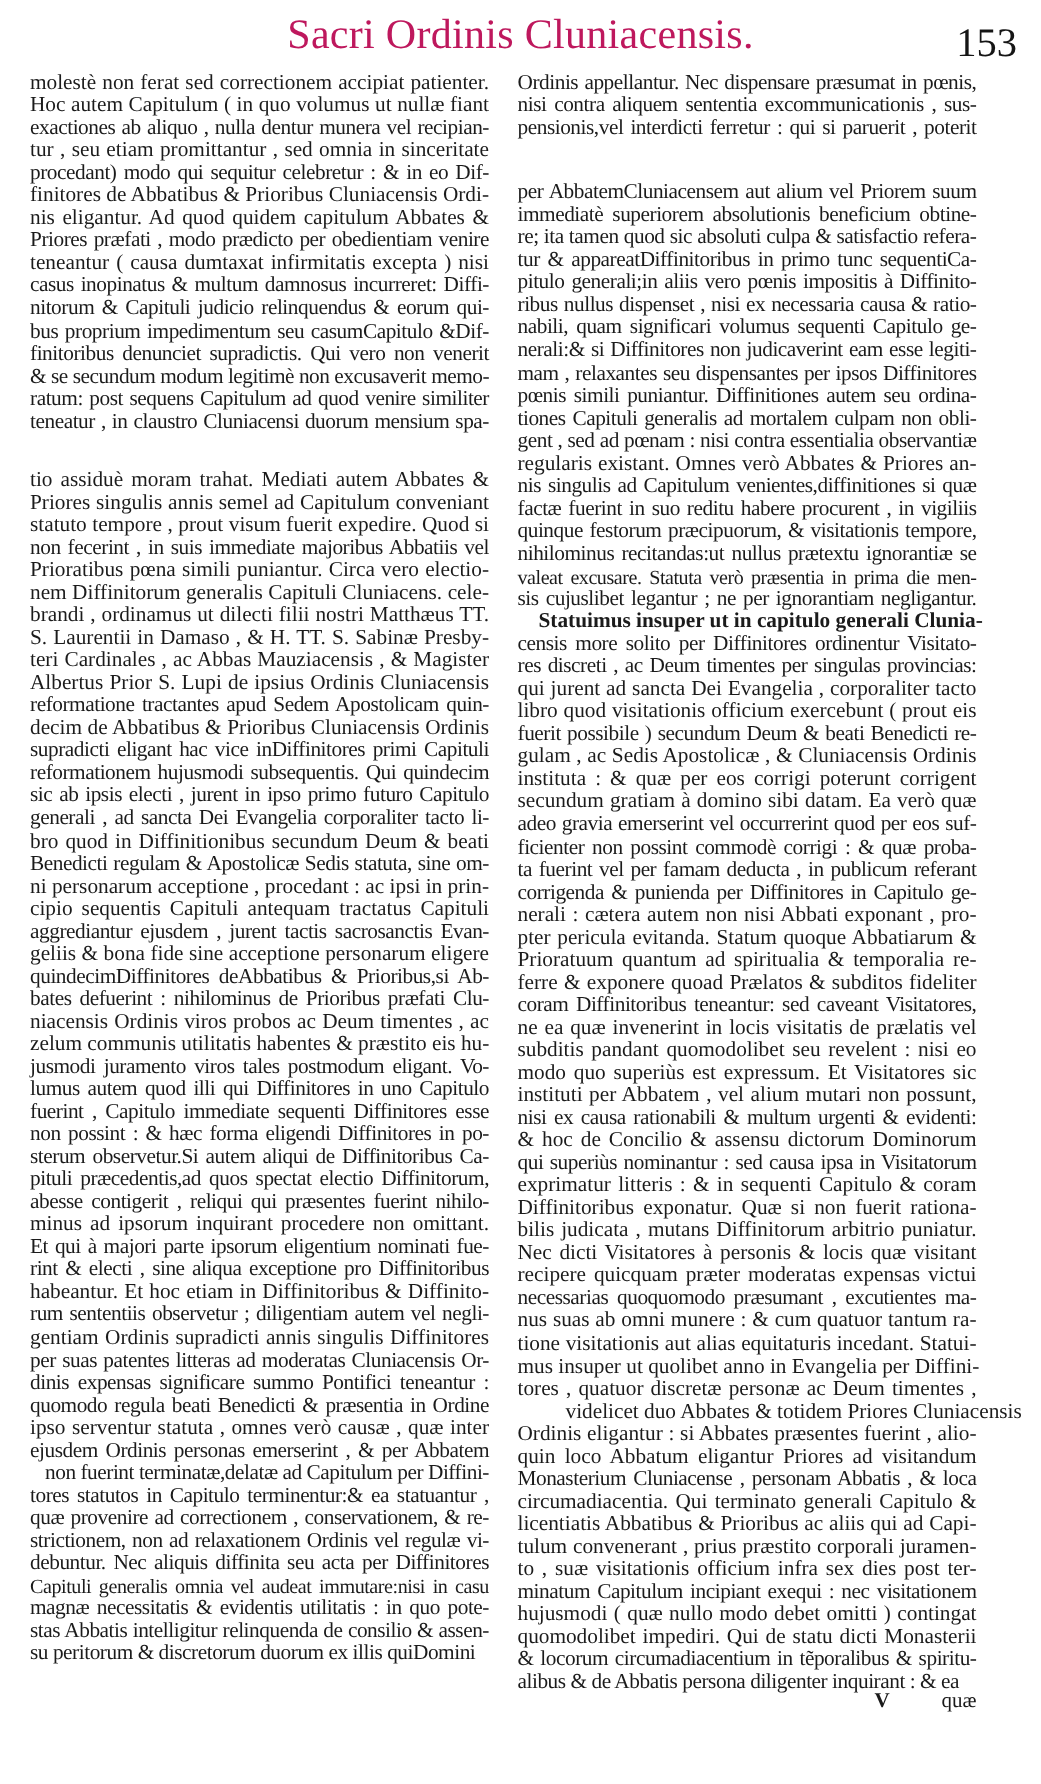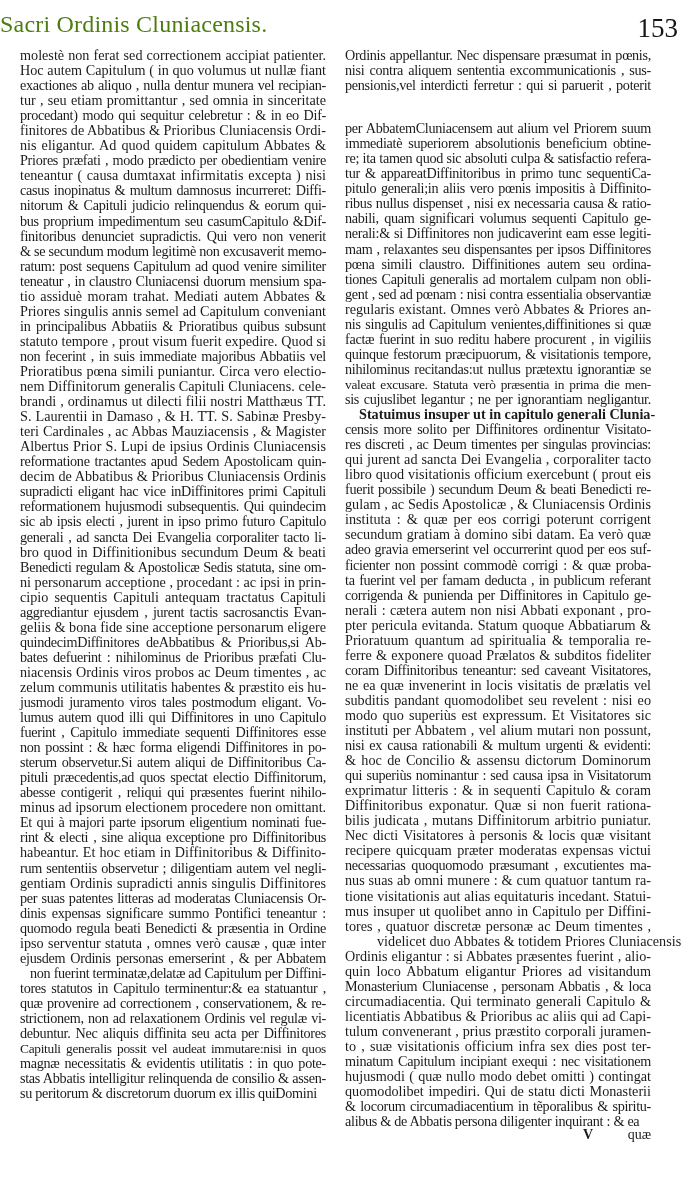--- a/index.html
+++ b/index.html
@@ -1,20 +1,20 @@
 <!DOCTYPE html>
 <html><head>
 <meta charset="utf-8">
 <style>
   html, body { margin: 0; padding: 0; background: #ffffff; }
   body { width: 694px; height: 1189px; position: relative; overflow: hidden;
          font-family: "Liberation Serif", "DejaVu Serif", serif; color: #1a1a1a; }
   .header { position: absolute; top: 0; left: 0; width: 694px; height: 44px; }
-  .running-title { position: absolute; left: 0; right: 0; top: 4px; 
-         font-size: 24px; letter-spacing: 0.2px; line-height: 40px; color: #4d7c0f; }
+  .running-title { position: absolute; left: 0; right: 0; top: 4px; text-align: center;
+         font-size: 28px; letter-spacing: 0.2px; line-height: 40px; color: #be185d; }
   .page-number { position: absolute; right: 16px; top: 10px; font-size: 27px; line-height: 36px; color: #151515; }
   .col { position: absolute; top: 48px; font-size: 14.2px; line-height: 15.05px; color: #1b1b1b; }
   .col-left { left: 20px; width: 306px; }
   .col-right { left: 345px; width: 306px; }
   .line { display: block; white-space: nowrap; text-align-last: justify; text-align: justify; }
   .line.last { text-align-last: left; }
   .line.indent { padding-left: 14px; font-weight: bold; }
   .footer { position: absolute; top: 1127px; left: 345px; width: 306px; height: 18px; font-size: 14px; }
   .signature { position: absolute; left: 238px; top: 0; font-weight: bold; }
   .catchword { position: absolute; right: 0; top: 0; }
@@ -37,23 +37,22 @@
     <span class="line" style="white-space: nowrap;">nis eligantur. Ad quod quidem capitulum Abbates &amp;</span>
     <span class="line" style="white-space: nowrap; letter-spacing: -0.3px;">Priores præfati , modo prædicto per obedientiam venire</span>
     <span class="line" style="white-space: nowrap;">teneantur ( causa dumtaxat infirmitatis excepta ) nisi</span>
     <span class="line" style="white-space: nowrap; letter-spacing: -0.3px;">casus inopinatus &amp; multum damnosus incurreret: Diffi-</span>
     <span class="line" style="white-space: nowrap; letter-spacing: -0.3px;">nitorum &amp; Capituli judicio relinquendus &amp; eorum qui-</span>
     <span class="line" style="white-space: nowrap; letter-spacing: -0.3px;">bus proprium impedimentum seu casumCapitulo &amp;Dif-</span>
     <span class="line" style="white-space: nowrap; letter-spacing: -0.3px;">finitoribus denunciet supradictis. Qui vero non venerit</span>
     <span class="line" style="white-space: nowrap; letter-spacing: -0.3px;">&amp; se secundum modum legitimè non excusaverit memo-</span>
     <span class="line" style="white-space: nowrap; letter-spacing: -0.3px;">ratum: post sequens Capitulum ad quod venire similiter</span>
     <span class="line" style="white-space: nowrap; letter-spacing: -0.3px;">teneatur , in claustro Cluniacensi duorum mensium spa-</span>
-    <span class="line" style="white-space: nowrap;">tio assiduè moram trahat. Mediati autem Abbates &amp;</span>
+    <span class="line" style="white-space: nowrap; margin-top: 24px;">tio assiduè moram trahat. Mediati autem Abbates &amp;</span>
     <span class="line" style="white-space: nowrap;">Priores singulis annis semel ad Capitulum conveniant</span>
-    <span class="line" style="white-space: nowrap; letter-spacing: -0.3px;">in principalibus Abbatiis &amp; Prioratibus quibus subsunt</span>
     <span class="line" style="white-space: nowrap;">statuto tempore , prout visum fuerit expedire. Quod si</span>
     <span class="line" style="white-space: nowrap; letter-spacing: -0.3px;">non fecerint , in suis immediate majoribus Abbatiis vel</span>
     <span class="line" style="white-space: nowrap;">Prioratibus pœna simili puniantur. Circa vero electio-</span>
     <span class="line" style="white-space: nowrap;">nem Diffinitorum generalis Capituli Cluniacens. cele-</span>
     <span class="line" style="white-space: nowrap;">brandi , ordinamus ut dilecti filii nostri Matthæus TT.</span>
     <span class="line" style="white-space: nowrap;">S. Laurentii in Damaso , &amp; H. TT. S. Sabinæ Presby-</span>
     <span class="line" style="white-space: nowrap;">teri Cardinales , ac Abbas Mauziacensis , &amp; Magister</span>
     <span class="line" style="white-space: nowrap;">Albertus Prior S. Lupi de ipsius Ordinis Cluniacensis</span>
     <span class="line" style="white-space: nowrap; letter-spacing: -0.3px;">reformatione tractantes apud Sedem Apostolicam quin-</span>
     <span class="line" style="white-space: nowrap;">decim de Abbatibus &amp; Prioribus Cluniacensis Ordinis</span>
@@ -71,55 +70,55 @@
     <span class="line" style="white-space: nowrap; letter-spacing: -0.3px;">bates defuerint : nihilominus de Prioribus præfati Clu-</span>
     <span class="line" style="white-space: nowrap;">niacensis Ordinis viros probos ac Deum timentes , ac</span>
     <span class="line" style="white-space: nowrap;">zelum communis utilitatis habentes &amp; præstito eis hu-</span>
     <span class="line" style="white-space: nowrap; letter-spacing: -0.3px;">jusmodi juramento viros tales postmodum eligant. Vo-</span>
     <span class="line" style="white-space: nowrap; letter-spacing: -0.3px;">lumus autem quod illi qui Diffinitores in uno Capitulo</span>
     <span class="line" style="white-space: nowrap; letter-spacing: -0.3px;">fuerint , Capitulo immediate sequenti Diffinitores esse</span>
     <span class="line" style="white-space: nowrap; letter-spacing: -0.3px;">non possint : &amp; hæc forma eligendi Diffinitores in po-</span>
     <span class="line" style="white-space: nowrap; letter-spacing: -0.3px;">sterum observetur.Si autem aliqui de Diffinitoribus Ca-</span>
     <span class="line" style="white-space: nowrap; letter-spacing: -0.3px;">pituli præcedentis,ad quos spectat electio Diffinitorum,</span>
     <span class="line" style="white-space: nowrap; letter-spacing: -0.3px;">abesse contigerit , reliqui qui præsentes fuerint nihilo-</span>
-    <span class="line" style="white-space: nowrap;">minus ad ipsorum electionem procedere non omittant.</span>
+    <span class="line" style="white-space: nowrap;">minus ad ipsorum inquirant procedere non omittant.</span>
     <span class="line" style="white-space: nowrap; letter-spacing: -0.3px;">Et qui à majori parte ipsorum eligentium nominati fue-</span>
     <span class="line" style="white-space: nowrap; letter-spacing: -0.3px;">rint &amp; electi , sine aliqua exceptione pro Diffinitoribus</span>
     <span class="line" style="white-space: nowrap;">habeantur. Et hoc etiam in Diffinitoribus &amp; Diffinito-</span>
     <span class="line" style="white-space: nowrap; letter-spacing: -0.3px;">rum sententiis observetur ; diligentiam autem vel negli-</span>
     <span class="line" style="white-space: nowrap;">gentiam Ordinis supradicti annis singulis Diffinitores</span>
     <span class="line" style="white-space: nowrap; letter-spacing: -0.3px;">per suas patentes litteras ad moderatas Cluniacensis Or-</span>
     <span class="line" style="white-space: nowrap; letter-spacing: -0.3px;">dinis expensas significare summo Pontifici teneantur :</span>
     <span class="line" style="white-space: nowrap; letter-spacing: -0.3px;">quomodo regula beati Benedicti &amp; præsentia in Ordine</span>
     <span class="line" style="white-space: nowrap;">ipso serventur statuta , omnes verò causæ , quæ inter</span>
     <span class="line" style="white-space: nowrap; letter-spacing: -0.3px;">ejusdem Ordinis personas emerserint , &amp; per Abbatem</span>
     <span class="line" style="white-space: nowrap; letter-spacing: -0.3px; margin-left: 10px;">non fuerint terminatæ,delatæ ad Capitulum per Diffini-</span>
     <span class="line" style="white-space: nowrap; letter-spacing: -0.3px;">tores statutos in Capitulo terminentur:&amp; ea statuantur ,</span>
     <span class="line" style="white-space: nowrap; letter-spacing: -0.3px;">quæ provenire ad correctionem , conservationem, &amp; re-</span>
     <span class="line" style="white-space: nowrap; letter-spacing: -0.3px;">strictionem, non ad relaxationem Ordinis vel regulæ vi-</span>
     <span class="line" style="white-space: nowrap; letter-spacing: -0.3px;">debuntur. Nec aliquis diffinita seu acta per Diffinitores</span>
-    <span class="line" style="white-space: nowrap; letter-spacing: -0.3px; font-size: 13.4111px;">Capituli generalis possit vel audeat immutare:nisi in quos</span>
+    <span class="line" style="white-space: nowrap; letter-spacing: -0.3px; font-size: 13.4111px;">Capituli generalis omnia vel audeat immutare:nisi in casu</span>
     <span class="line" style="white-space: nowrap; letter-spacing: -0.3px;">magnæ necessitatis &amp; evidentis utilitatis : in quo pote-</span>
     <span class="line" style="white-space: nowrap; letter-spacing: -0.3px;">stas Abbatis intelligitur relinquenda de consilio &amp; assen-</span>
     <span class="line last" style="white-space: nowrap; letter-spacing: -0.3px;">su peritorum &amp; discretorum duorum ex illis quiDomini</span>
   </div>
 <div class="col col-right" id="col-right">
     <span class="line" style="white-space: nowrap; letter-spacing: -0.3px;">Ordinis appellantur. Nec dispensare præsumat in pœnis,</span>
     <span class="line" style="white-space: nowrap; letter-spacing: -0.3px;">nisi contra aliquem sententia excommunicationis , sus-</span>
     <span class="line" style="white-space: nowrap; letter-spacing: -0.3px;">pensionis,vel interdicti ferretur : qui si paruerit , poterit</span>
     <span class="line" style="white-space: nowrap; letter-spacing: -0.3px; margin-top: 28px;">per AbbatemCluniacensem aut alium vel Priorem suum</span>
     <span class="line" style="white-space: nowrap; letter-spacing: -0.3px;">immediatè superiorem absolutionis beneficium obtine-</span>
     <span class="line" style="white-space: nowrap; letter-spacing: -0.3px;">re; ita tamen quod sic absoluti culpa &amp; satisfactio referа-</span>
     <span class="line" style="white-space: nowrap; letter-spacing: -0.3px;">tur &amp; appareatDiffinitoribus in primo tunc sequentiCa-</span>
     <span class="line" style="white-space: nowrap; letter-spacing: -0.3px;">pitulo generali;in aliis vero pœnis impositis à Diffinito-</span>
     <span class="line" style="white-space: nowrap; letter-spacing: -0.3px;">ribus nullus dispenset , nisi ex necessaria causa &amp; ratio-</span>
     <span class="line" style="white-space: nowrap; letter-spacing: -0.3px;">nabili, quam significari volumus sequenti Capitulo ge-</span>
     <span class="line" style="white-space: nowrap; letter-spacing: -0.3px;">nerali:&amp; si Diffinitores non judicaverint eam esse legiti-</span>
     <span class="line" style="white-space: nowrap; letter-spacing: -0.3px;">mam , relaxantes seu dispensantes per ipsos Diffinitores</span>
-    <span class="line" style="white-space: nowrap; letter-spacing: -0.3px;">pœna simili claustro. Diffinitiones autem seu ordina-</span>
+    <span class="line" style="white-space: nowrap; letter-spacing: -0.3px;">pœnis simili puniantur. Diffinitiones autem seu ordina-</span>
     <span class="line" style="white-space: nowrap; letter-spacing: -0.3px;">tiones Capituli generalis ad mortalem culpam non obli-</span>
     <span class="line" style="white-space: nowrap; letter-spacing: -0.3px;">gent , sed ad pœnam : nisi contra essentialia observantiæ</span>
     <span class="line" style="white-space: nowrap;">regularis existant. Omnes verò Abbates &amp; Priores an-</span>
     <span class="line" style="white-space: nowrap; letter-spacing: -0.3px;">nis singulis ad Capitulum venientes,diffinitiones si quæ</span>
     <span class="line" style="white-space: nowrap; letter-spacing: -0.3px;">factæ fuerint in suo reditu habere procurent , in vigiliis</span>
     <span class="line" style="white-space: nowrap; letter-spacing: -0.3px;">quinque festorum præcipuorum, &amp; visitationis tempore,</span>
     <span class="line" style="white-space: nowrap; letter-spacing: -0.3px;">nihilominus recitandas:ut nullus prætextu ignorantiæ se</span>
     <span class="line" style="white-space: nowrap; letter-spacing: -0.3px; font-size: 13.3698px;">valeat excusare. Statuta verò præsentia in prima die men-</span>
     <span class="line" style="white-space: nowrap; letter-spacing: -0.3px;">sis cujuslibet legantur ; ne per ignorantiam negligantur.</span>
     <span class="line indent" style="white-space: nowrap;">Statuimus insuper ut in capitulo generali Clunia-</span>
@@ -148,21 +147,21 @@
     <span class="line" style="white-space: nowrap;">&amp; hoc de Concilio &amp; assensu dictorum Dominorum</span>
     <span class="line" style="white-space: nowrap; letter-spacing: -0.3px;">qui superiùs nominantur : sed causa ipsa in Visitatorum</span>
     <span class="line" style="white-space: nowrap;">exprimatur litteris : &amp; in sequenti Capitulo &amp; coram</span>
     <span class="line" style="white-space: nowrap;">Diffinitoribus exponatur. Quæ si non fuerit rationa-</span>
     <span class="line" style="white-space: nowrap;">bilis judicata , mutans Diffinitorum arbitrio puniatur.</span>
     <span class="line" style="white-space: nowrap;">Nec dicti Visitatores à personis &amp; locis quæ visitant</span>
     <span class="line" style="white-space: nowrap;">recipere quicquam præter moderatas expensas victui</span>
     <span class="line" style="white-space: nowrap; letter-spacing: -0.3px;">necessarias quoquomodo præsumant , excutientes ma-</span>
     <span class="line" style="white-space: nowrap;">nus suas ab omni munere : &amp; cum quatuor tantum ra-</span>
     <span class="line" style="white-space: nowrap;">tione visitationis aut alias equitaturis incedant. Statui-</span>
-    <span class="line" style="white-space: nowrap;">mus insuper ut quolibet anno in Capitulo per Diffini-</span>
+    <span class="line" style="white-space: nowrap;">mus insuper ut quolibet anno in Evangelia per Diffini-</span>
     <span class="line" style="white-space: nowrap;">tores , quatuor discretæ personæ ac Deum timentes ,</span>
     <span class="line" style="white-space: nowrap; margin-left: 32px;">videlicet duo Abbates &amp; totidem Priores Cluniacensis</span>
     <span class="line" style="white-space: nowrap;">Ordinis eligantur : si Abbates præsentes fuerint , alio-</span>
     <span class="line" style="white-space: nowrap;">quin loco Abbatum eligantur Priores ad visitandum</span>
     <span class="line" style="white-space: nowrap; letter-spacing: -0.3px;">Monasterium Cluniacense , personam Abbatis , &amp; loca</span>
     <span class="line" style="white-space: nowrap;">circumadiacentia. Qui terminato generali Capitulo &amp;</span>
     <span class="line" style="white-space: nowrap;">licentiatis Abbatibus &amp; Prioribus ac aliis qui ad Capi-</span>
     <span class="line" style="white-space: nowrap;">tulum convenerant , prius præstito corporali juramen-</span>
     <span class="line" style="white-space: nowrap;">to , suæ visitationis officium infra sex dies post ter-</span>
     <span class="line" style="white-space: nowrap; letter-spacing: -0.3px;">minatum Capitulum incipiant exequi : nec visitationem</span>

